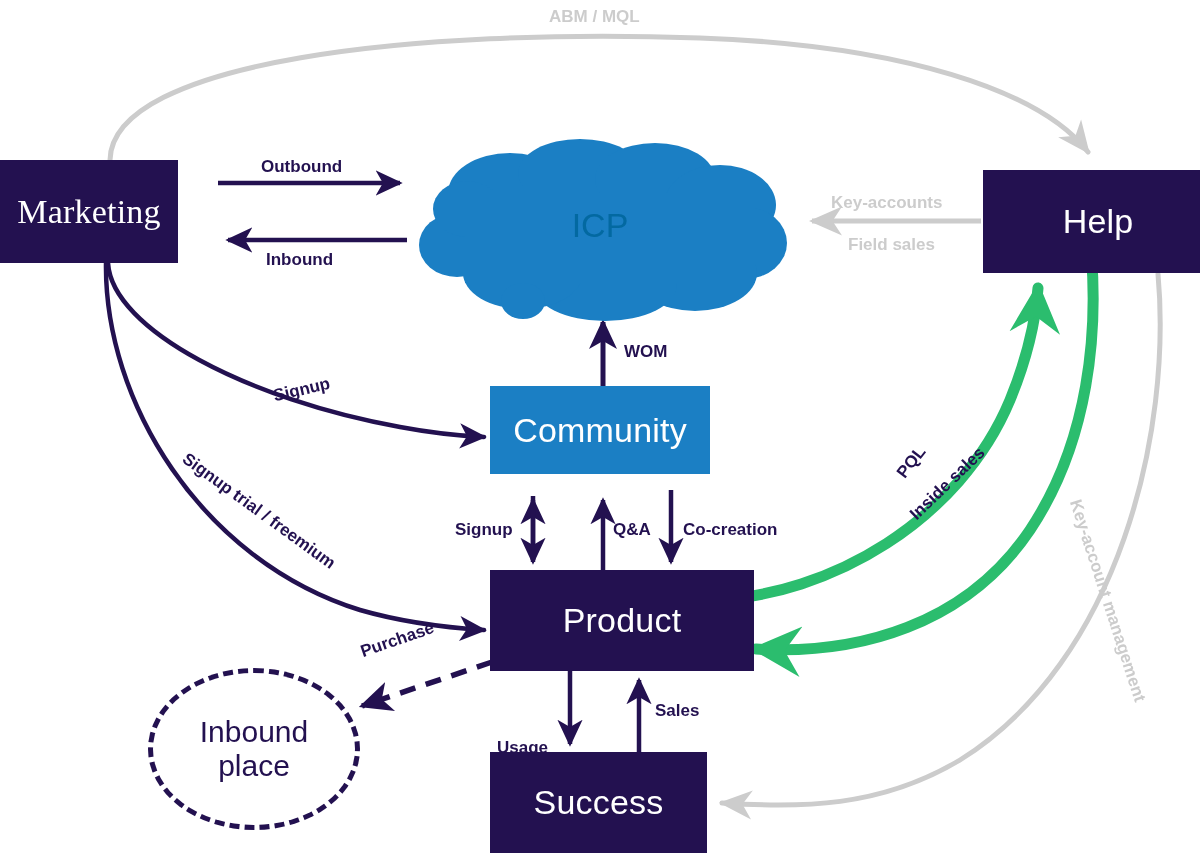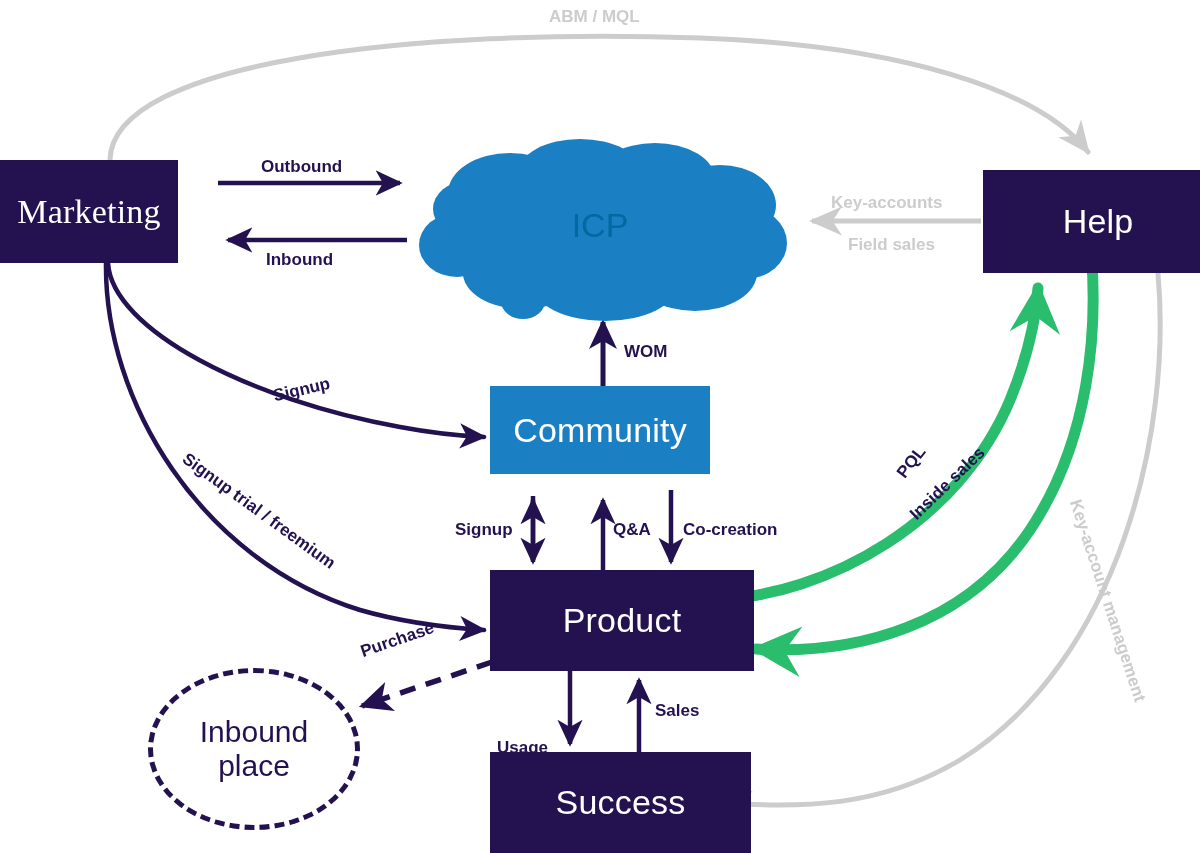--- a/index.html
+++ b/index.html
@@ -32,21 +32,21 @@
     font-weight: 400;
     letter-spacing: 0.2px;
   }
   .node-navy { background: #231150; }
   .node-blue { background: #1b7fc4; }
 
   #node-marketing { left: 0px;   top: 160px; width: 178px; height: 103px; font-size: 34px; font-family: Liberation Serif, serif; }
   #node-sales     { left: 983px; top: 170px; width: 230px; height: 103px; font-size: 34px; }
   #node-community { left: 490px; top: 386px; width: 220px; height: 88px; font-size: 34px; }
   #node-product   { left: 490px; top: 570px; width: 264px; height: 101px; font-size: 34px; }
-  #node-success   { left: 490px; top: 752px; width: 261px; height: 101px; font-size: 34px; }
+  #node-success   { left: 490px; top: 752px; width: 217px; height: 101px; font-size: 34px; }
 
   #node-icp {
     position: absolute;
     left: 405px; top: 133px; width: 390px; height: 190px;
     display: flex; align-items: center; justify-content: center;
   }
   #node-icp .icp-label {
     position: relative; z-index: 3;
     color: #0369a1; font-size: 34px;
     font-family: "Liberation Sans", sans-serif;

